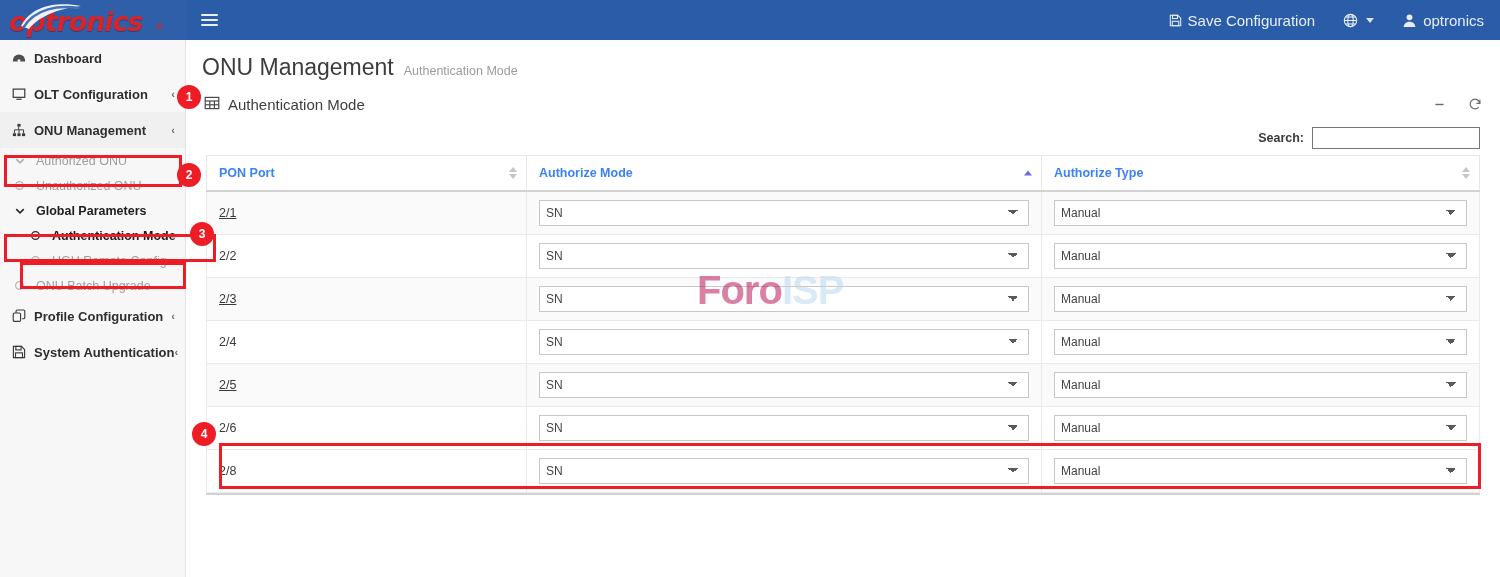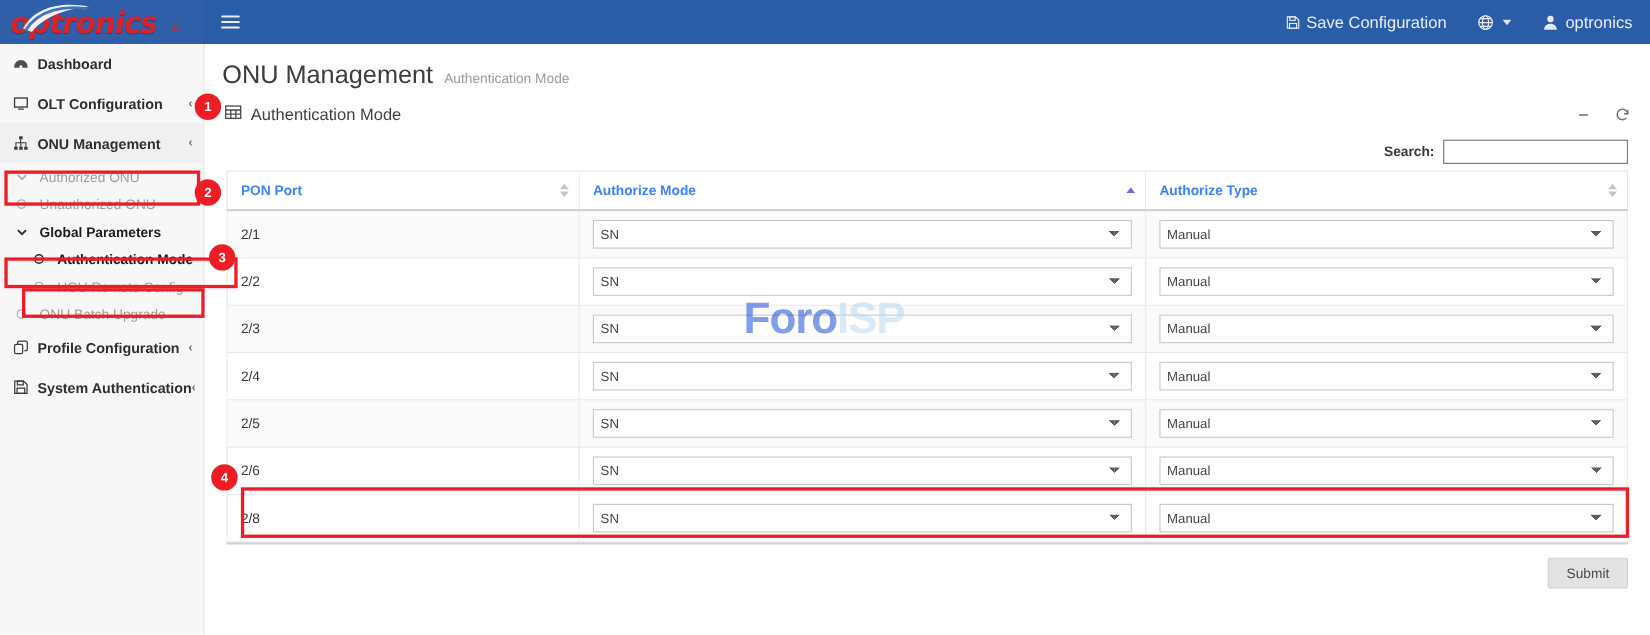--- a/index.html
+++ b/index.html
@@ -241,21 +241,21 @@
 
   table#grid td {
     font-size: 12.5px;
     color: #3a3a3a;
     padding: 8px 12px;
     border-bottom: 1px solid #eaeaea;
     height: 42.5px;
     vertical-align: middle;
     background: #fff;
   }
-  table#grid tr.odd td { background: #fafafa; }
+  table#grid tr.odd td { background: #fafafa; text-decoration: underline; }
   td.c-pon { border-left: 1px solid #eaeaea; }
   td.c-mode { border-left: 1px solid #eaeaea; }
   td.c-type { border-left: 1px solid #eaeaea; border-right: 1px solid #eaeaea; }
 
   .sel {
     width: 100%; height: 26px;
     border: 1px solid #c8c8c8;
     background: #fff;
     font-size: 12px;
     color: #444;
@@ -299,21 +299,21 @@
     position: absolute;
     left: 676px; top: 268px;
     font-size: 40px;
     font-weight: bold;
     letter-spacing: -1px;
     z-index: 5;
     pointer-events: none;
     font-family: "Liberation Sans", sans-serif;
     opacity: .55;
   }
-  #watermark .wm-a { color: #1d4ed8; }
+  #watermark .wm-a { color: #be185d; margin-left: 21px; }
   #watermark .wm-b { color: #bcd8ef; }
 </style>
 </head>
 <body>
 
 <div id="topbar">
 
   <div id="brand">
     <div class="logo-wrap">
       <span class="logo-text">optronics</span>
@@ -586,23 +586,20 @@
           <tr class="">
             <td class="c-pon">2/8</td>
             <td class="c-mode"><select class="sel"><option>SN</option><option>LOID</option><option>PASSWORD</option><option>SN+PASSWORD</option><option>LOID+PASSWORD</option></select></td>
             <td class="c-type"><select class="sel"><option>Manual</option><option>Auto</option></select></td>
           </tr>
         </tbody>
     </table>
     <div id="grid-bottom-rule" style="margin:0;"></div>
   </div>
 
-  <div id="submit-row">
-    <button id="submit-btn">Submit</button>
-  </div>
 
 </div>
 
 <div id="watermark">
   <span class="wm-a">Foro</span><span class="wm-b">ISP</span>
 </div>
 
 <div class="redbox" style="left:4px; top:155px; width:178px; height:32px;"></div>
 <div class="redbox" style="left:4px; top:234px; width:212px; height:28px;"></div>
 <div class="redbox" style="left:20px; top:262px; width:166px; height:27px;"></div>

